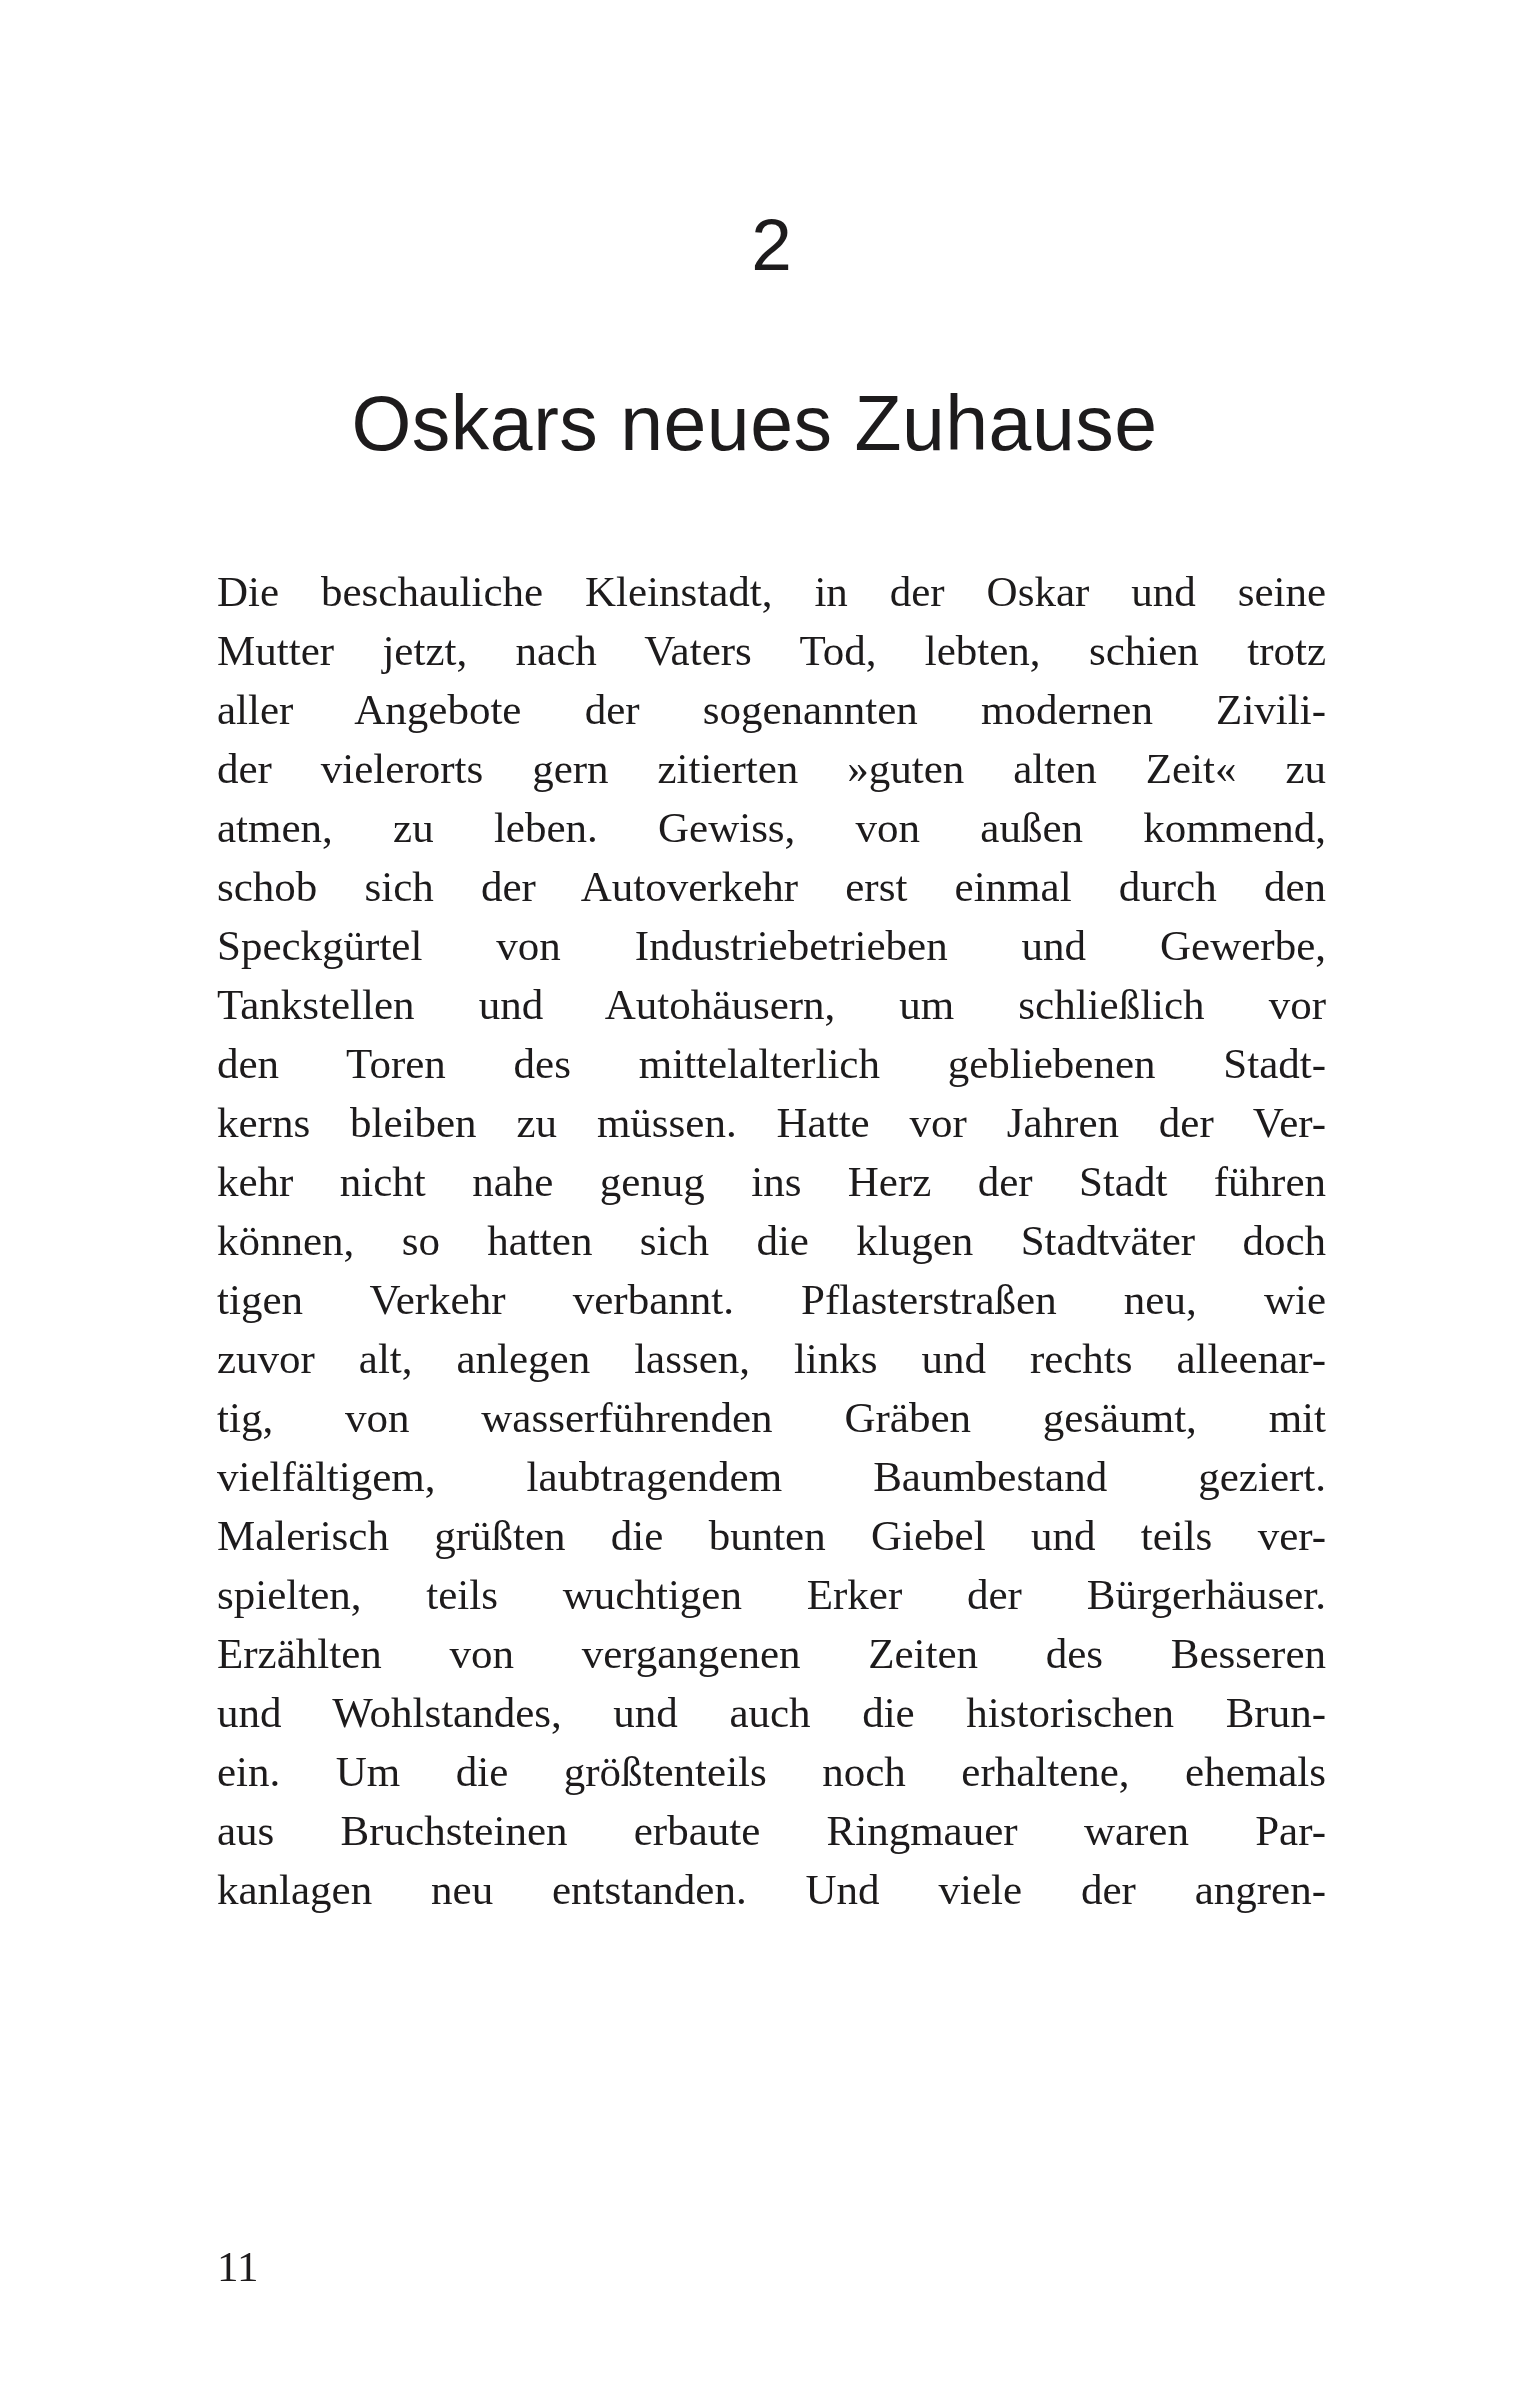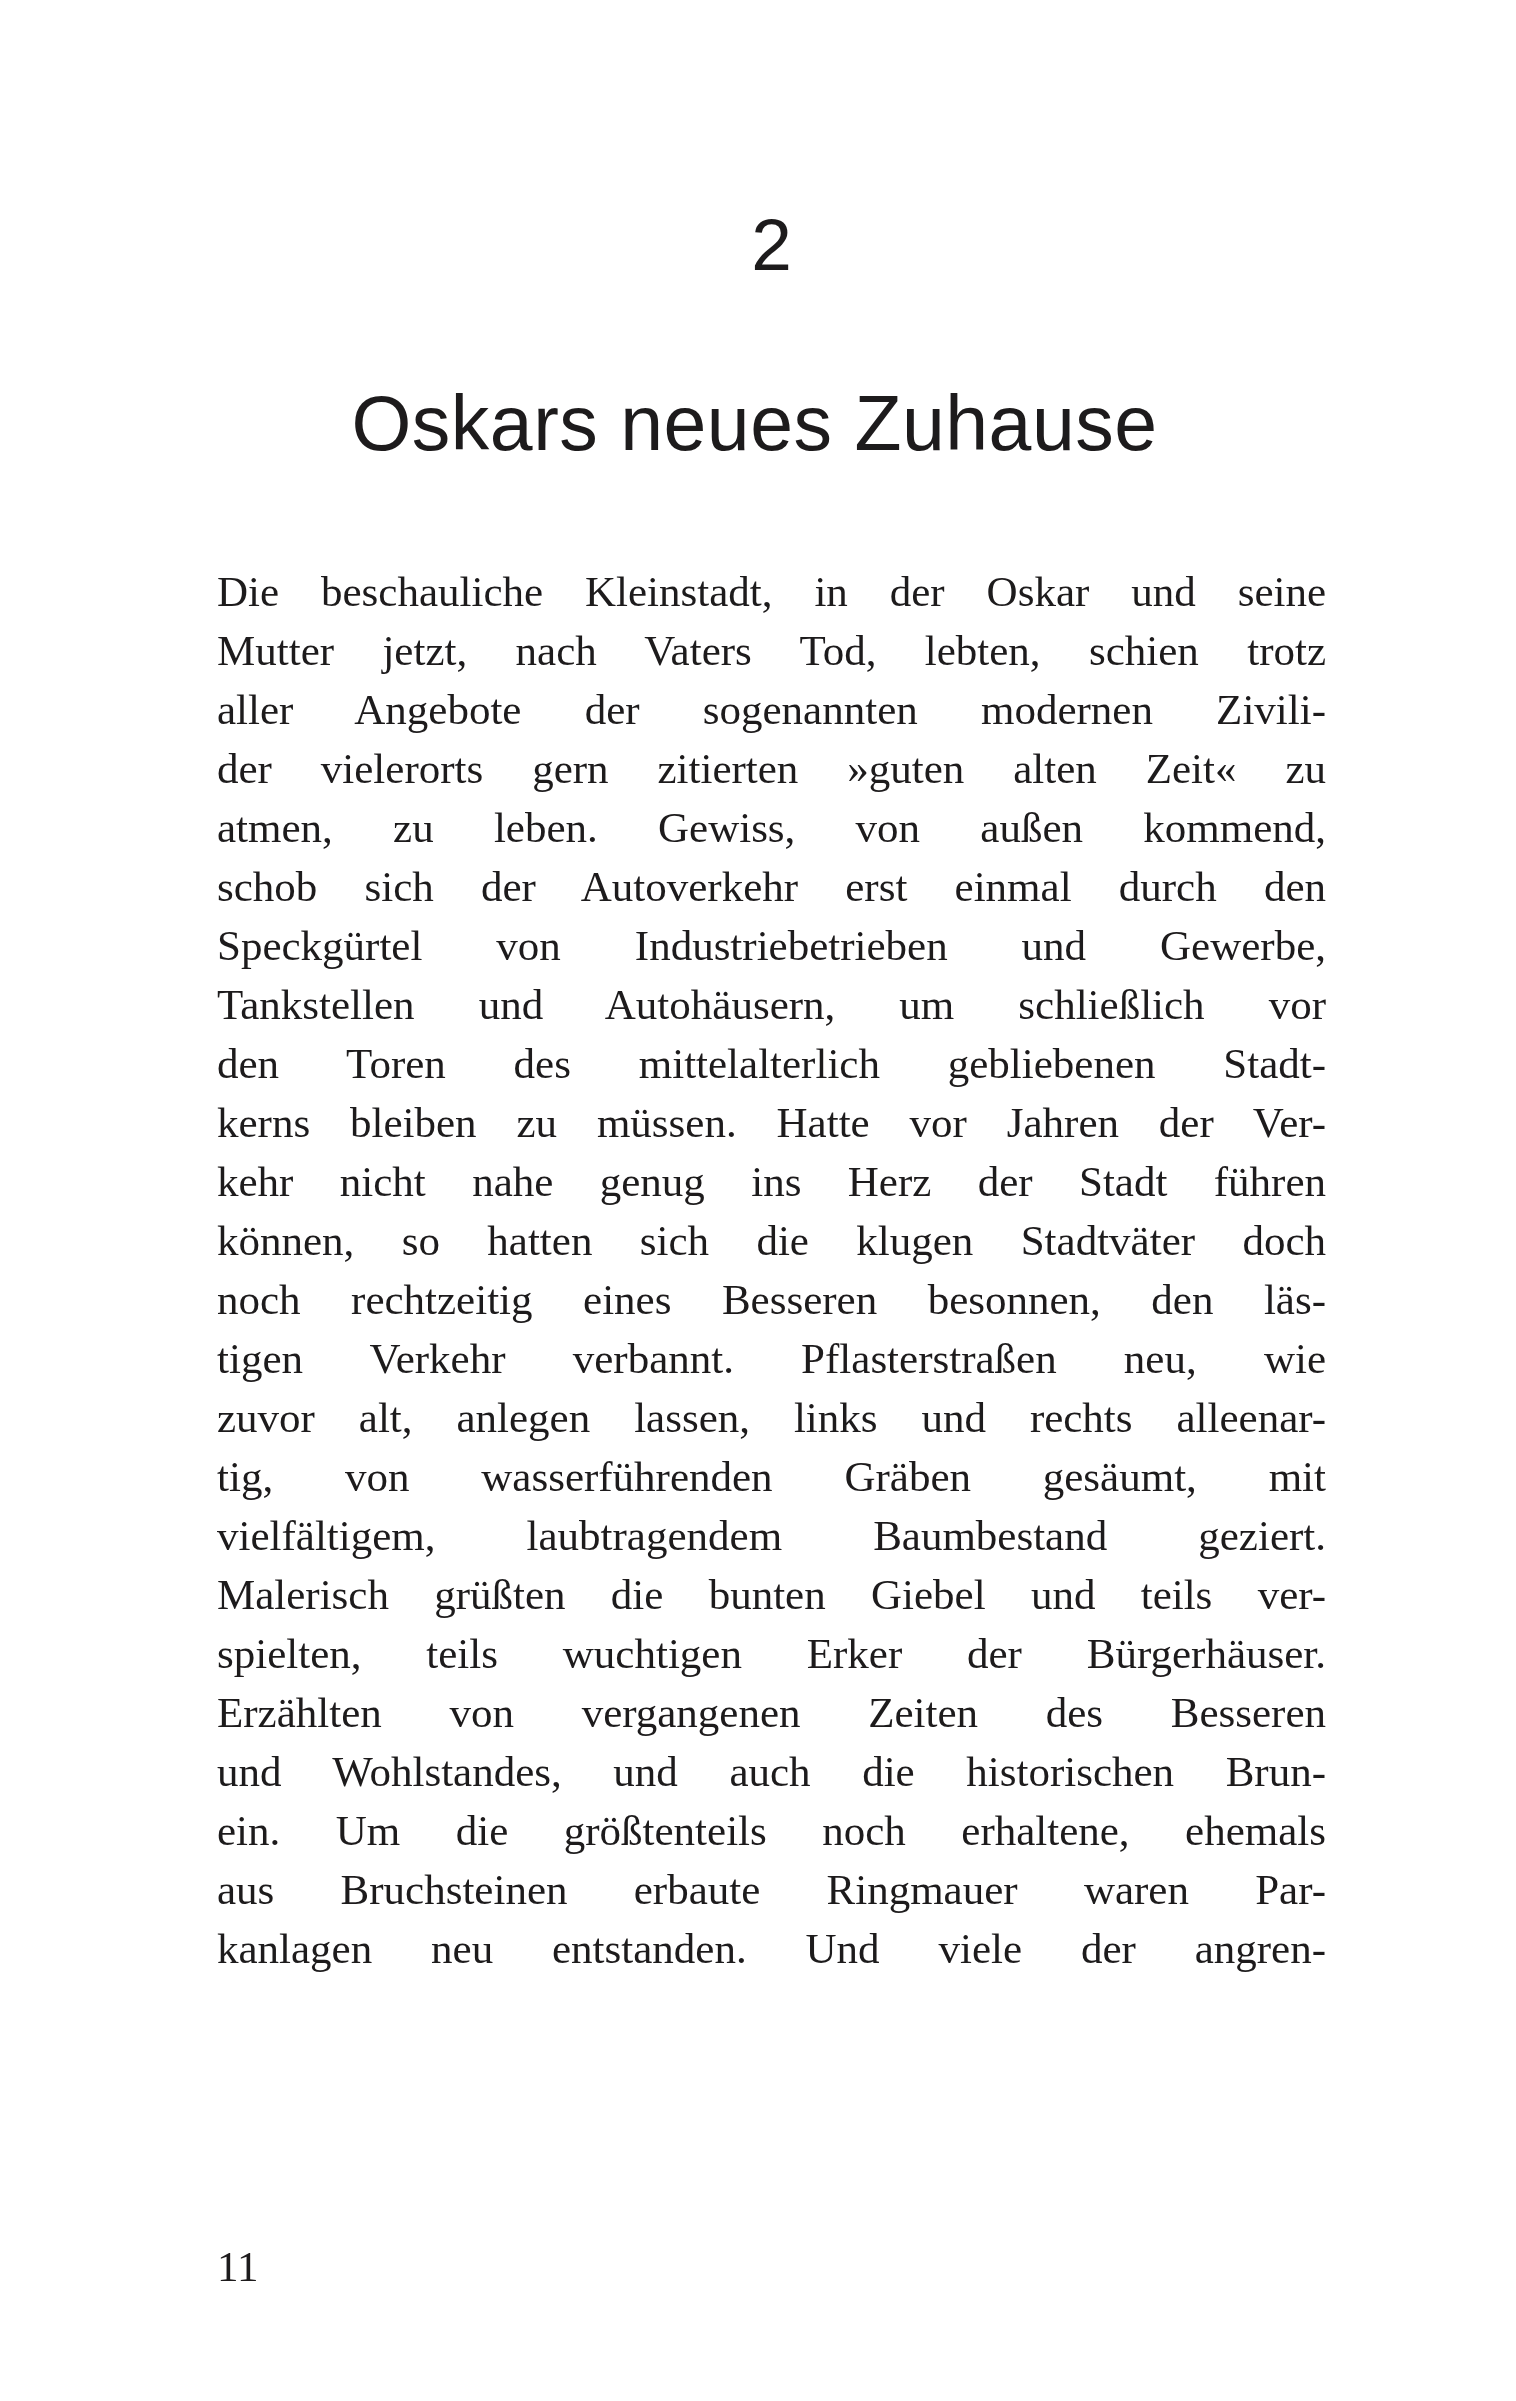--- a/index.html
+++ b/index.html
@@ -74,21 +74,20 @@
     <div class="body-line">aller Angebote der sogenannten modernen Zivili-</div>
     <div class="body-line">der vielerorts gern zitierten »guten alten Zeit« zu</div>
     <div class="body-line">atmen, zu leben. Gewiss, von außen kommend,</div>
     <div class="body-line">schob sich der Autoverkehr erst einmal durch den</div>
     <div class="body-line">Speckgürtel von Industriebetrieben und Gewerbe,</div>
     <div class="body-line">Tankstellen und Autohäusern, um schließlich vor</div>
     <div class="body-line">den Toren des mittelalterlich gebliebenen Stadt-</div>
     <div class="body-line">kerns bleiben zu müssen. Hatte vor Jahren der Ver-</div>
     <div class="body-line">kehr nicht nahe genug ins Herz der Stadt führen</div>
     <div class="body-line">können, so hatten sich die klugen Stadtväter doch</div>
-    <div class="body-line">noch rechtzeitig eines Besseren besonnen, den läs-</div>
     <div class="body-line">tigen Verkehr verbannt. Pflasterstraßen neu, wie</div>
     <div class="body-line">zuvor alt, anlegen lassen, links und rechts alleenar-</div>
     <div class="body-line">tig, von wasserführenden Gräben gesäumt, mit</div>
     <div class="body-line">vielfältigem, laubtragendem Baumbestand geziert.</div>
     <div class="body-line">Malerisch grüßten die bunten Giebel und teils ver-</div>
     <div class="body-line">spielten, teils wuchtigen Erker der Bürgerhäuser.</div>
     <div class="body-line">Erzählten von vergangenen Zeiten des Besseren</div>
     <div class="body-line">und Wohlstandes, und auch die historischen Brun-</div>
     <div class="body-line">ein. Um die größtenteils noch erhaltene, ehemals</div>
     <div class="body-line">aus Bruchsteinen erbaute Ringmauer waren Par-</div>

